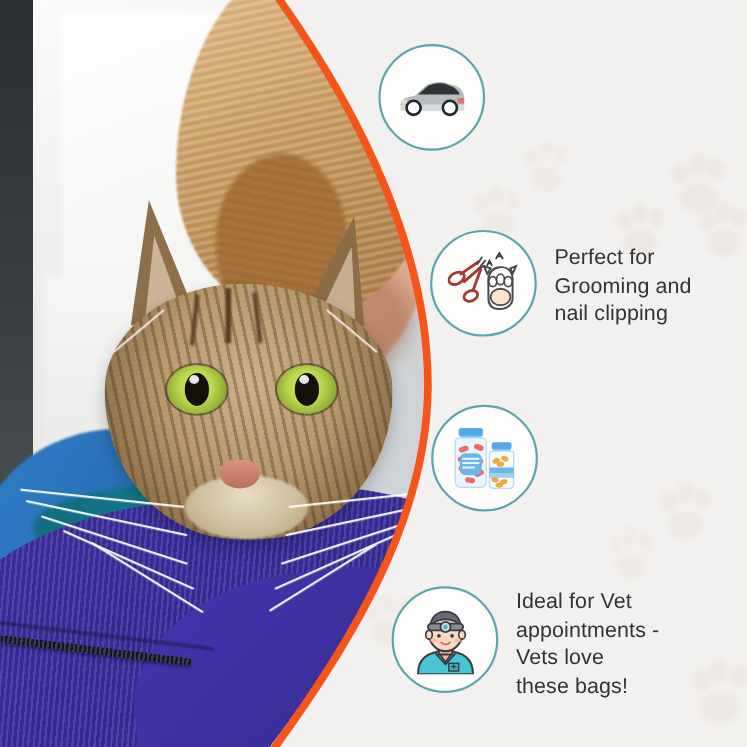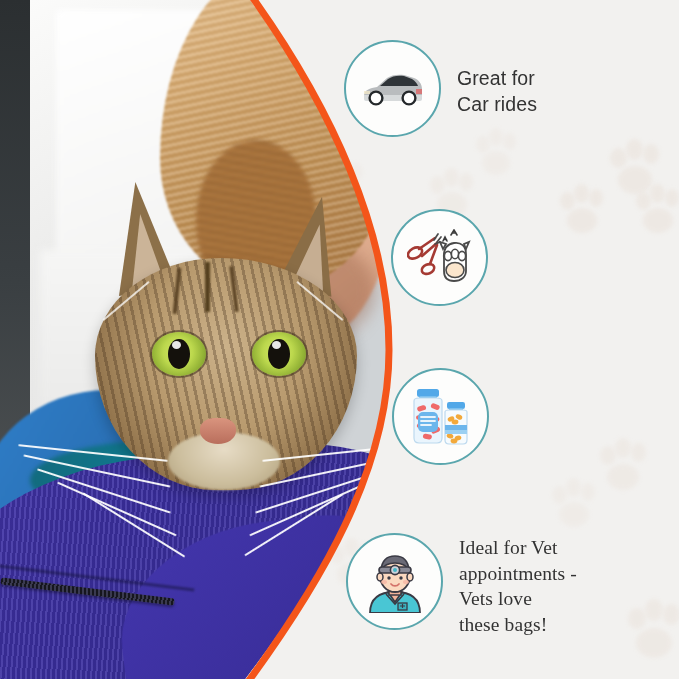--- a/index.html
+++ b/index.html
@@ -138,21 +138,21 @@
     box-sizing:border-box;}
   .feat-text{
     color:#333333;font-size:19.5px;line-height:25.5px;letter-spacing:.1px;
     white-space:pre-line;}
   #f1{left:344px;top:40px;}
   #f1 .feat-text{margin-left:16px;margin-top:26px;}
   #f2{left:391px;top:209px;}
   #f2 .feat-text{margin-left:16px;margin-top:13px;}
   #f3{left:392px;top:368px;}
   #f3 .feat-text{margin-left:15px;margin-top:2px;}
-  #f4{left:346px;top:533px;font-family:Liberation Serif, serif;}
+  #f4{left:356px;top:533px;}
   #f4 .feat-text{margin-left:16px;margin-top:2px;}
 </style>
 </head>
 <body>
 
 <div id="stage">
 
   <div class="paw" style="left:610px;top:130px;">
     <div class="pad" style="left:0;top:18px;width:17px;height:20px;"></div>
     <div class="pad" style="left:16px;top:9px;width:17px;height:21px;"></div>
@@ -280,22 +280,20 @@
       <svg width="66" height="40" viewBox="0 0 66 40">
         <path d="M4 27 C4 21 10 19 17 18 L27 9 C31 6 38 5 44 6 L54 9 C59 11 62 15 62 20 L62 27 Z" fill="#b9bcbe"></path>
         <path d="M20 17 L28 10 C32 7 38 6 44 7 L52 10 C55 12 57 14 58 17 Z" fill="#2f3438"></path>
         <path d="M4 26 L62 26 L62 30 C62 31 61 32 60 32 L6 32 C5 32 4 31 4 30 Z" fill="#d7dadb"></path>
         <path d="M56 20 L62 20 L62 25 L56 25 Z" fill="#e06060" opacity=".75"></path>
         <path d="M4 22 L10 22 L10 25 L4 25 Z" fill="#f0e6c8" opacity=".8"></path>
         <circle cx="16" cy="29" r="6.4" fill="#ffffff" stroke="#24282b" stroke-width="2.4"></circle>
         <circle cx="49" cy="29" r="6.4" fill="#ffffff" stroke="#24282b" stroke-width="2.4"></circle>
       </svg>
     </div>
-    <div class="feat-text">Great for
-Car rides</div>
   </div>
 
   <div class="feature" id="f2">
     <div class="icon-circle">
       <svg width="66" height="58" viewBox="0 0 66 58">
 
         <g stroke="#a53a33" stroke-width="2.6" fill="none" stroke-linecap="round">
           <ellipse cx="8" cy="24" rx="7.5" ry="5" transform="rotate(-28 8 24)"></ellipse>
           <ellipse cx="21" cy="40" rx="6.5" ry="4.6" transform="rotate(-22 21 40)"></ellipse>
           <path d="M12 20 L28 9"></path>
@@ -318,20 +316,23 @@
           <ellipse cx="48" cy="25" rx="3.6" ry="4.8"></ellipse>
           <ellipse cx="55" cy="27" rx="3.6" ry="4.6"></ellipse>
         </g>
         <ellipse cx="48" cy="41" rx="9" ry="7.5" fill="#fbe6cd" stroke="#4a4a4a" stroke-width="1.6"></ellipse>
         <g stroke="#3c3c3c" stroke-width="1.6" fill="none" stroke-linecap="round">
           <path d="M44 6 L47 1 L50 6 M45 4 L49 4"></path>
           <path d="M36 12 L38 8 L40 12 M37 10.5 L39.5 10.5"></path>
         </g>
       </svg>
     </div>
+    <div class="feat-text">Perfect for
+Grooming and
+nail clipping</div>
   </div>
 
   <div class="feature" id="f3">
     <div class="icon-circle">
       <svg width="68" height="62" viewBox="0 0 68 62">
 
         <rect x="10" y="3" width="22" height="8" rx="2.5" fill="#52a8e8"></rect>
         <rect x="12" y="10" width="18" height="5" rx="1.5" fill="#7cc0ef"></rect>
         <path d="M7 15 C7 13 9 12 12 12 L30 12 C33 12 35 13 35 15 L35 52 C35 55 33 57 30 57 L12 57 C9 57 7 55 7 52 Z" fill="#eaf5fd" stroke="#bcd9ee" stroke-width="1.2"></path>
         <g fill="#ef6a6a">

